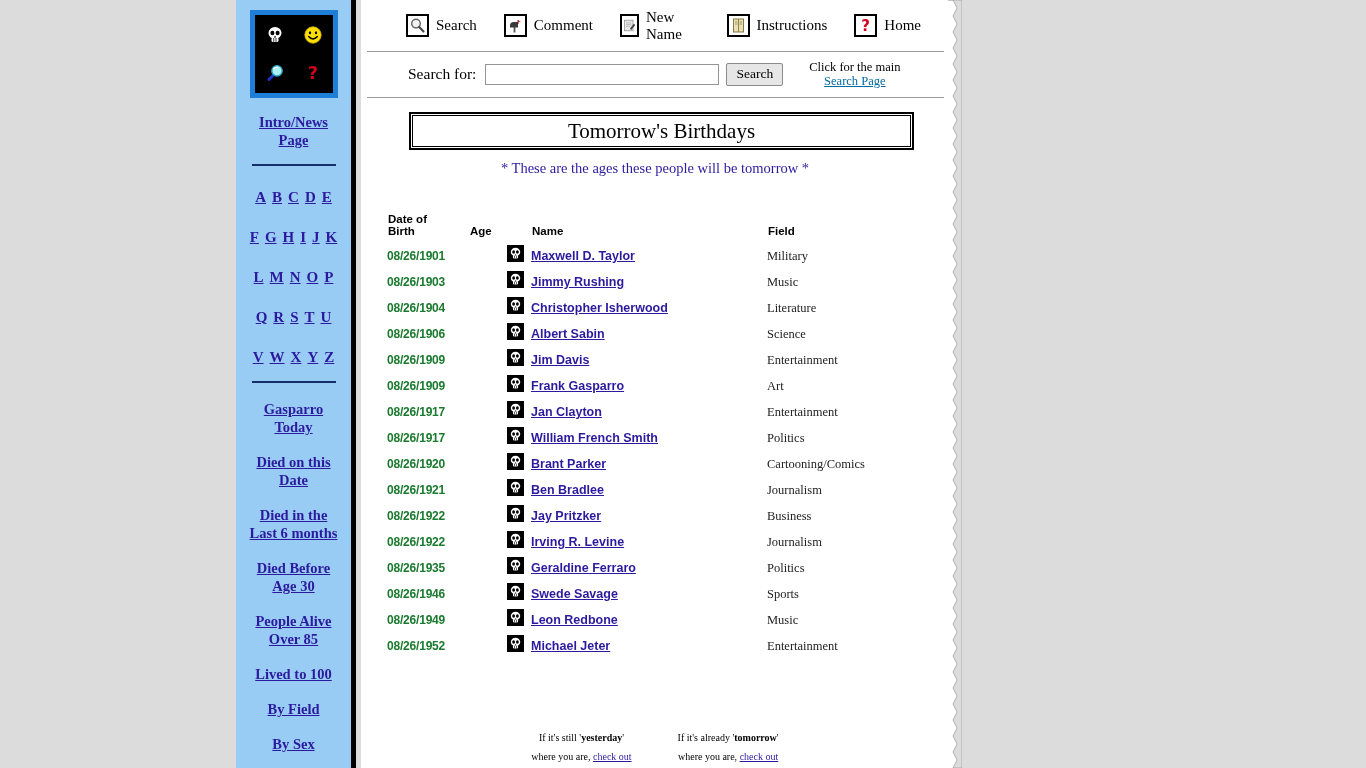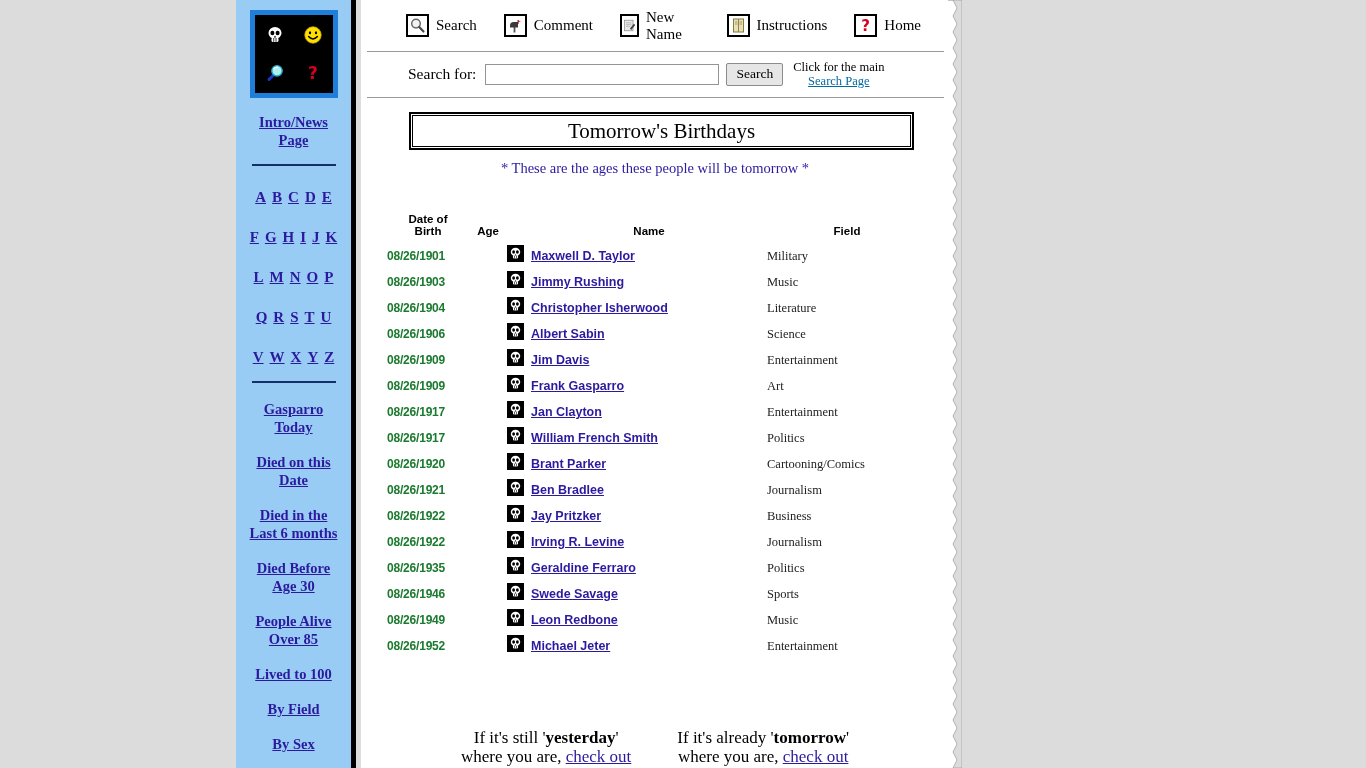--- a/index.html
+++ b/index.html
@@ -148,21 +148,21 @@
     height: 23px;
     padding: 0 9px;
     font-size: 13.5px;
     font-family: "Liberation Serif", serif;
     background: #e6e6e6;
     border: 1px solid #8c8c8c;
     border-radius: 2px;
     cursor: pointer;
   }
   #search-note {
-    margin-left: 10px;
+    margin-left: 26px;
     text-align: center;
     font-size: 12.5px;
     line-height: 14px;
   }
   #search-note a {
     color: #0369a1;
     text-decoration: underline;
     cursor: pointer;
   }
 
@@ -198,21 +198,21 @@
   #bdtable {
     position: absolute;
     left: 25px; top: 212px;
     width: 540px;
     border-collapse: collapse;
     font-family: "Liberation Sans", sans-serif;
   }
   #bdtable th {
     font-size: 11.5px;
     font-weight: bold;
-    text-align: center;
+    text-align: left;
     color: #000;
     vertical-align: bottom;
     padding-bottom: 5px;
     font-family: "Liberation Sans", sans-serif;
   }
   .col-dob { width: 82px; }
   .col-age { width: 38px; }
   .col-icon { width: 24px; }
   .col-name { width: 236px; }
   .col-field { width: 160px; }
@@ -255,21 +255,21 @@
   }
 
   
   #footer {
     position: absolute;
     left: 0; top: 728px;
     width: 100%;
     display: flex;
     justify-content: center;
     gap: 46px;
-    font-size: 17px;
+    font-size: 10px;
     line-height: 19px;
   }
   .foot-col { text-align: center; }
   .foot-col a { color: #2b1a9e; text-decoration: underline; cursor: pointer; }
   .foot-col b { font-weight: bold; }
 </style>
 </head>
 <body>
 
 <div id="page">

